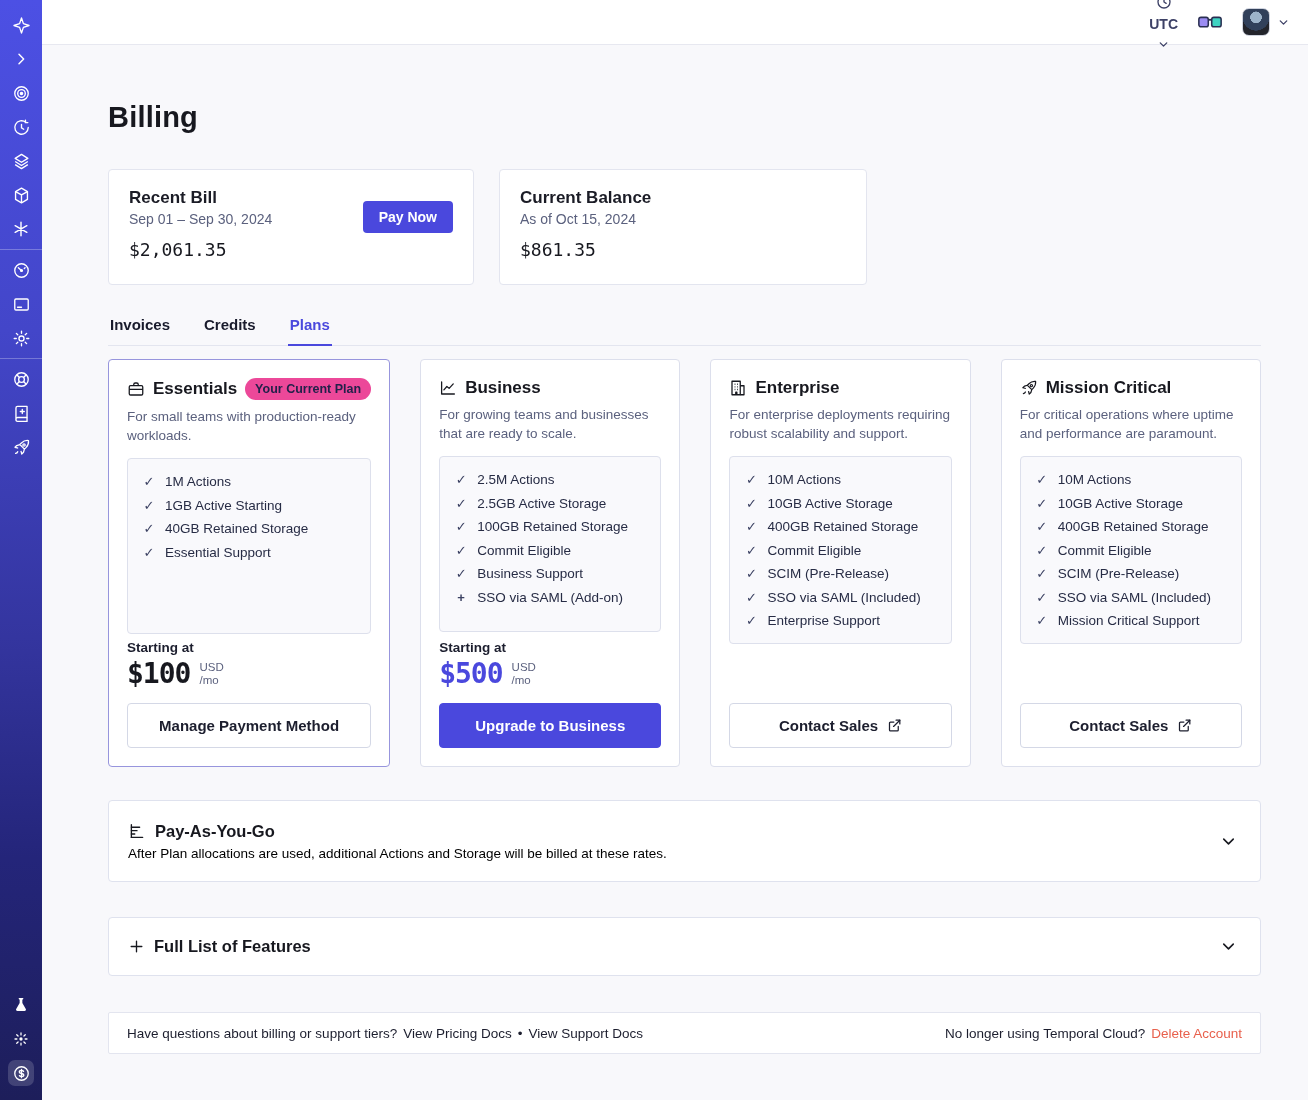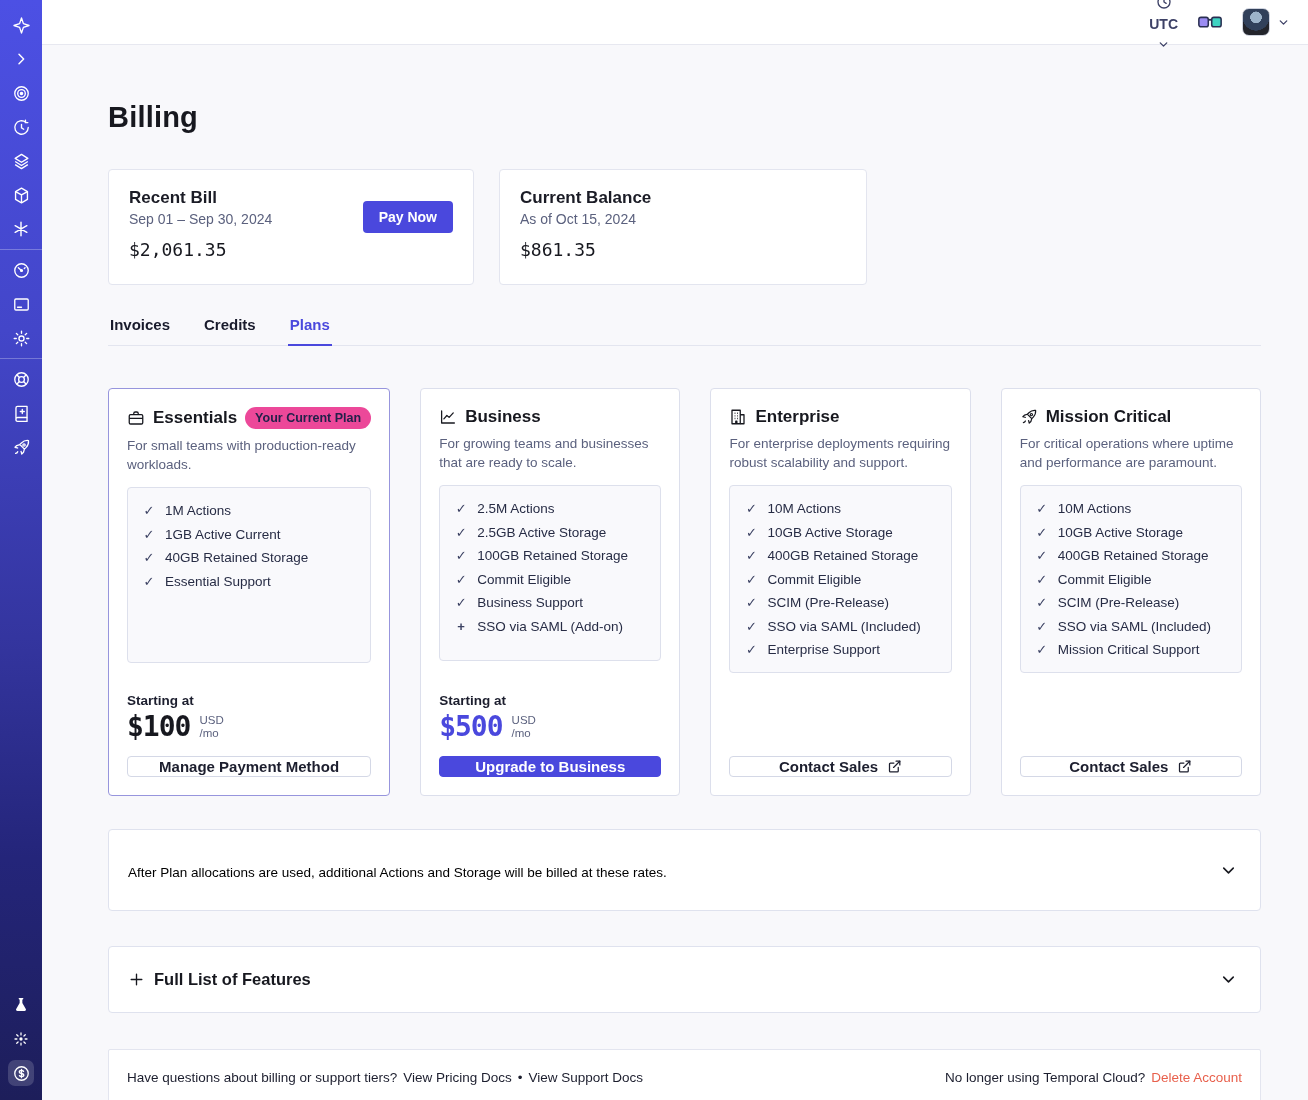--- a/index.html
+++ b/index.html
@@ -39,57 +39,57 @@
   .sum-amount { font-family:"DejaVu Sans Mono","Liberation Mono",monospace; font-size:18px; color:#17181f; margin-top:12px; }
   .paynow-btn { position:absolute; top:31px; right:20px; background:#4a48dd; color:#fff; border:none; border-radius:4px;
     font-size:14px; font-weight:600; padding:8px 16px; cursor:pointer; font-family:inherit; }
 
   
   .tabs { display:flex; gap:30px; margin-top:25px; border-bottom:1px solid #e3e5ef; }
   .tab { font-size:15px; font-weight:600; color:#191b2c; padding:6px 2px 11px; cursor:pointer; border-bottom:2px solid transparent; margin-bottom:-1px; }
   .tab.active { color:#4a48dd; border-bottom-color:#4a48dd; }
 
   
-  .plans-row { display:flex; gap:30px; margin-top:42px; }
+  .plans-row { display:flex; gap:30px; margin-top:13px; }
   .plan-card { flex:1 1 0; background:#fff; border:1px solid #dcdfec; border-radius:4px; height:408px;
     padding:18px; display:flex; flex-direction:column; }
   .plan-card.current { border-color:#9795dd; }
   .plan-head { display:flex; align-items:center; gap:8px; }
   .plan-name { font-size:17px; font-weight:700; color:#17181f; }
   .plan-badge { background:#ec4899; color:#23214a; font-size:12.5px; font-weight:600; border-radius:14px; padding:4px 10px; white-space:nowrap; }
   .plan-desc { font-size:13.5px; line-height:19px; color:#5b617e; margin-top:7px; min-height:38px; }
   .featbox { background:#f9f9fc; border:1px solid #dde0ec; border-radius:4px; margin-top:13px; padding:15px 14px;
     min-height:176px; display:flex; flex-direction:column; gap:8.5px; }
   .feat { display:flex; align-items:center; gap:9px; font-size:13.5px; color:#272c45; }
   .feat .fi { width:14px; text-align:center; color:#3c4263; font-weight:700; flex:0 0 auto; font-size:13px; }
   .price-block { margin-top:auto; }
   .price-label { font-size:13.5px; font-weight:600; color:#1c1e2e; }
   .price-line { display:flex; align-items:center; margin-top:2px; }
   .price-amount { font-family:"DejaVu Sans Mono","Liberation Mono",monospace; font-size:28px; font-weight:700; color:#17181f; letter-spacing:-1px; }
   .price-amount.accent { color:#4a48dd; }
   .price-unit { margin-left:9px; font-size:11.5px; color:#5b617e; line-height:13px; }
-  .plan-btn { height:21px; border-radius:4px; font-size:15px; font-weight:600; font-family:inherit; cursor:pointer;
+  .plan-btn { height:45px; border-radius:4px; font-size:15px; font-weight:600; font-family:inherit; cursor:pointer;
     display:flex; align-items:center; justify-content:center; gap:9px; width:100%; }
   .plan-btn.outline { background:#fff; border:1px solid #d4d8e6; color:#1c1e2e; margin-top:13px; }
   .plan-btn.fill { background:#4a48dd; border:1px solid #4a48dd; color:#fff; margin-top:13px; }
   .plan-btn.bottom { margin-top:auto; }
 
   
   .accordion { background:#fff; border:1px solid #dfe2ee; border-radius:4px; display:flex; align-items:center;
     padding:0 22px 0 19px; cursor:pointer; }
   .accordion.payg { margin-top:33px; height:82px; }
-  .accordion.features { margin-top:35px; height:67px; }
+  .accordion.features { margin-top:35px; height:59px; }
   .acc-main { flex:1; }
   .acc-title-row { display:flex; align-items:center; gap:9px; }
   .acc-title { font-size:16.5px; font-weight:700; color:#17181f; }
   .acc-desc { font-size:13.5px; color:#000000; margin-top:5px; }
   .acc-chevron { flex:0 0 auto; }
 
   
-  .footer-bar { margin-top:36px; background:#fff; border:1px solid #e3e5ef; border-radius:2px; height:56px;
+  .footer-bar { margin-top:36px; background:#fff; border:1px solid #e3e5ef; border-radius:2px; height:42px;
     display:flex; align-items:center; justify-content:space-between; padding:0 18px; font-size:13.5px; color:#1c1e2e; }
   .footer-left, .footer-right { display:flex; align-items:center; gap:6px; }
   a.flink { color:#1c1e2e; cursor:pointer; }
   a.flink.danger { color:#e8604c; }
   .dot-sep { color:#1c1e2e; }
 </style>
 </head>
 <body>
 
 <nav class="sidebar">
@@ -281,21 +281,21 @@
         <span class="plan-badge">Your Current Plan</span>
       </div>
       <div class="plan-desc">For small teams with production-ready workloads.</div>
       <div class="featbox">
         <div class="feat">
             <span class="fi">✓</span>
             <span>1M Actions</span>
           </div>
         <div class="feat">
             <span class="fi">✓</span>
-            <span>1GB Active Current</span>
+            <span>1GB Active Starting</span>
           </div>
         <div class="feat">
             <span class="fi">✓</span>
             <span>40GB Retained Storage</span>
           </div>
         <div class="feat">
             <span class="fi">✓</span>
             <span>Essential Support</span>
           </div>
       </div>
@@ -465,20 +465,29 @@
               <polyline points="14.5 3.5 20.5 3.5 20.5 9.5"></polyline>
               <line x1="10.5" y1="13.5" x2="20.5" y2="3.5"></line>
             </svg>
         </span>
       </button>
     </section>
   </div>
 
   <div class="accordion payg">
     <div class="acc-main">
+      <div class="acc-title-row">
+        <span style="display:flex;">
+          <svg width="18" height="18" viewBox="0 0 24 24" fill="none" stroke="#17181f" stroke-width="1.8" stroke-linecap="round">
+              <path d="M4.5 3.5v17"></path>
+              <path d="M4.5 7h11M4.5 11.5h7.5M4.5 16h4.5M4.5 20.5h15"></path>
+            </svg>
+        </span>
+        <span class="acc-title">Pay-As-You-Go</span>
+      </div>
       <div class="acc-desc">After Plan allocations are used, additional Actions and Storage will be billed at these rates.</div>
     </div>
     <span class="acc-chevron" style="display:flex;">
       <svg width="19" height="19" viewBox="0 0 24 24" fill="none" stroke="#17181f" stroke-width="2" stroke-linecap="round" stroke-linejoin="round">
           <polyline points="6 9 12 15 18 9"></polyline>
         </svg>
     </span>
   </div>
 
   <div class="accordion features">

